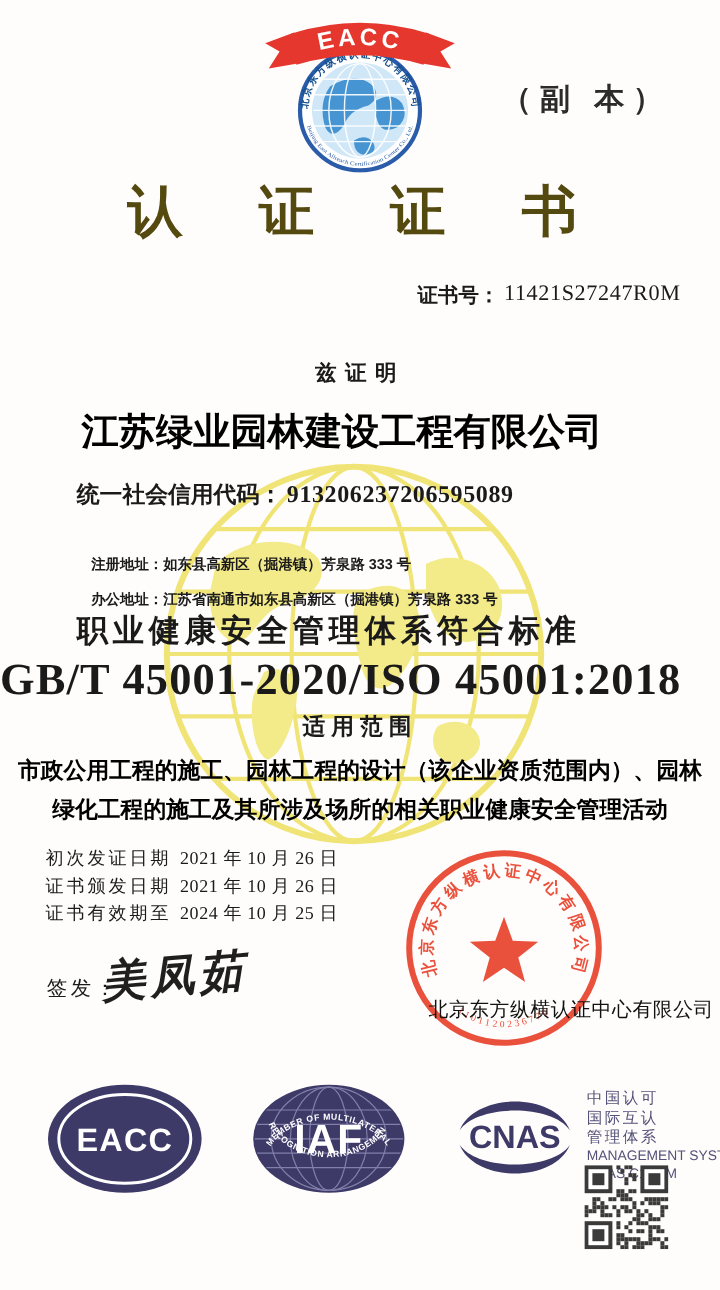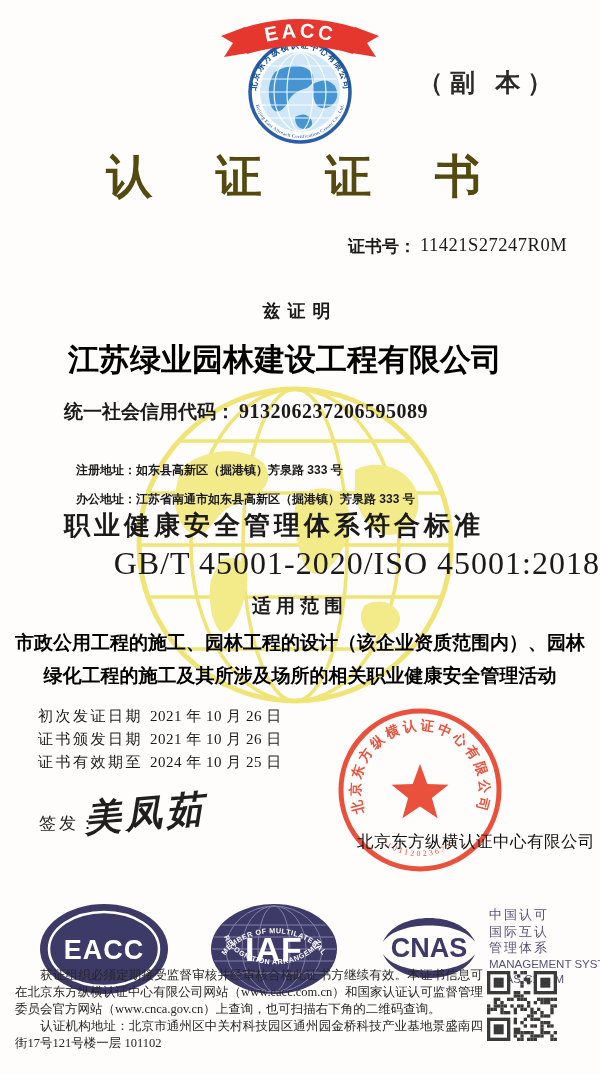--- a/index.html
+++ b/index.html
@@ -21,21 +21,21 @@
   .certno .val{font-family:"Liberation Serif",serif;font-size:18.5px;margin-left:4px;letter-spacing:.5px;}
   
   .intro{left:0;top:299px;width:600px;text-align:center;font-size:18px;font-weight:bold;letter-spacing:7px;z-index:2;}
   .company{left:0;top:339px;width:570px;text-align:center;font-size:31px;font-weight:900;
     font-family:"Liberation Sans",sans-serif;color:#000;z-index:2;}
   .credit{left:0;top:399px;width:492px;text-align:center;z-index:2;}
   .credit .lbl{font-family:"Liberation Sans",sans-serif;font-weight:bold;font-size:19px;}
   .credit .val{font-family:"Liberation Serif",serif;font-weight:600;font-size:20px;letter-spacing:.5px;}
   .addresses{left:76px;top:456px;z-index:2;font-family:"Liberation Sans",sans-serif;font-weight:bold;font-size:12px;line-height:29px;}
   .sys-statement{left:0;top:508px;width:548px;text-align:center;font-size:26px;font-weight:bold;letter-spacing:4px;z-index:2;}
-  .standard{left:0;top:545px;width:600px;text-align:right;font-size:32px;letter-spacing:1px;z-index:2;font-family:"Liberation Serif",serif;}
+  .standard{left:0;top:545px;width:600px;text-align:left;font-size:37px;letter-spacing:1px;z-index:2;font-family:"Liberation Serif",serif;font-weight:bold;}
   .scope-label{left:0;top:593px;width:600px;text-align:center;font-size:19px;font-weight:bold;letter-spacing:5px;z-index:2;}
   .scope{left:10px;top:626px;width:580px;text-align:center;font-family:"Liberation Sans",sans-serif;
     font-weight:bold;font-size:19px;line-height:33px;z-index:2;color:#000;}
   .dates{left:38px;top:705px;z-index:2;font-size:15px;line-height:23px;}
   .dates .row{display:flex;}
   .dates .lbl{width:112px;letter-spacing:2.5px;}
   .dates .val{letter-spacing:.5px;}
   
   .sign-label{left:39px;top:812px;font-size:17px;letter-spacing:3px;z-index:2;}
   .signature{left:84px;top:789px;font-size:37px;font-weight:bold;font-style:italic;letter-spacing:4px;
@@ -237,24 +237,20 @@
   </svg>
 
   <div class="abs cnas-info">
     <div class="cn">中国认可</div>
     <div class="cn">国际互认</div>
     <div class="cn">管理体系</div>
     <div class="en">MANAGEMENT SYSTEM</div>
     <div class="en">CNAS C114-M</div>
   </div>
 
-  <div class="abs footnote">
-    <p>　　获证组织必须定期接受监督审核并经审核合格此证书方继续有效。本证书信息可在北京东方纵横认证中心有限公司网站（www.eacc.com.cn）和国家认证认可监督管理委员会官方网站（www.cnca.gov.cn）上查询，也可扫描右下角的二维码查询。</p>
-    <p>　　认证机构地址：北京市通州区中关村科技园区通州园金桥科技产业基地景盛南四街17号121号楼一层 101102</p>
-  </div>
 
   <svg class="abs qr" viewBox="0 0 70 70">
       <rect x="26.666666666666668" y="0" width="3.3333333333333335" height="3.3333333333333335" fill="#3a3a3a"></rect>
       <rect x="33.333333333333336" y="0" width="3.3333333333333335" height="3.3333333333333335" fill="#3a3a3a"></rect>
       <rect x="36.66666666666667" y="0" width="3.3333333333333335" height="3.3333333333333335" fill="#3a3a3a"></rect>
       <rect x="30" y="3.3333333333333335" width="3.3333333333333335" height="3.3333333333333335" fill="#3a3a3a"></rect>
       <rect x="36.66666666666667" y="6.666666666666667" width="3.3333333333333335" height="3.3333333333333335" fill="#3a3a3a"></rect>
       <rect x="40" y="6.666666666666667" width="3.3333333333333335" height="3.3333333333333335" fill="#3a3a3a"></rect>
       <rect x="33.333333333333336" y="10" width="3.3333333333333335" height="3.3333333333333335" fill="#3a3a3a"></rect>
       <rect x="40" y="10" width="3.3333333333333335" height="3.3333333333333335" fill="#3a3a3a"></rect>

